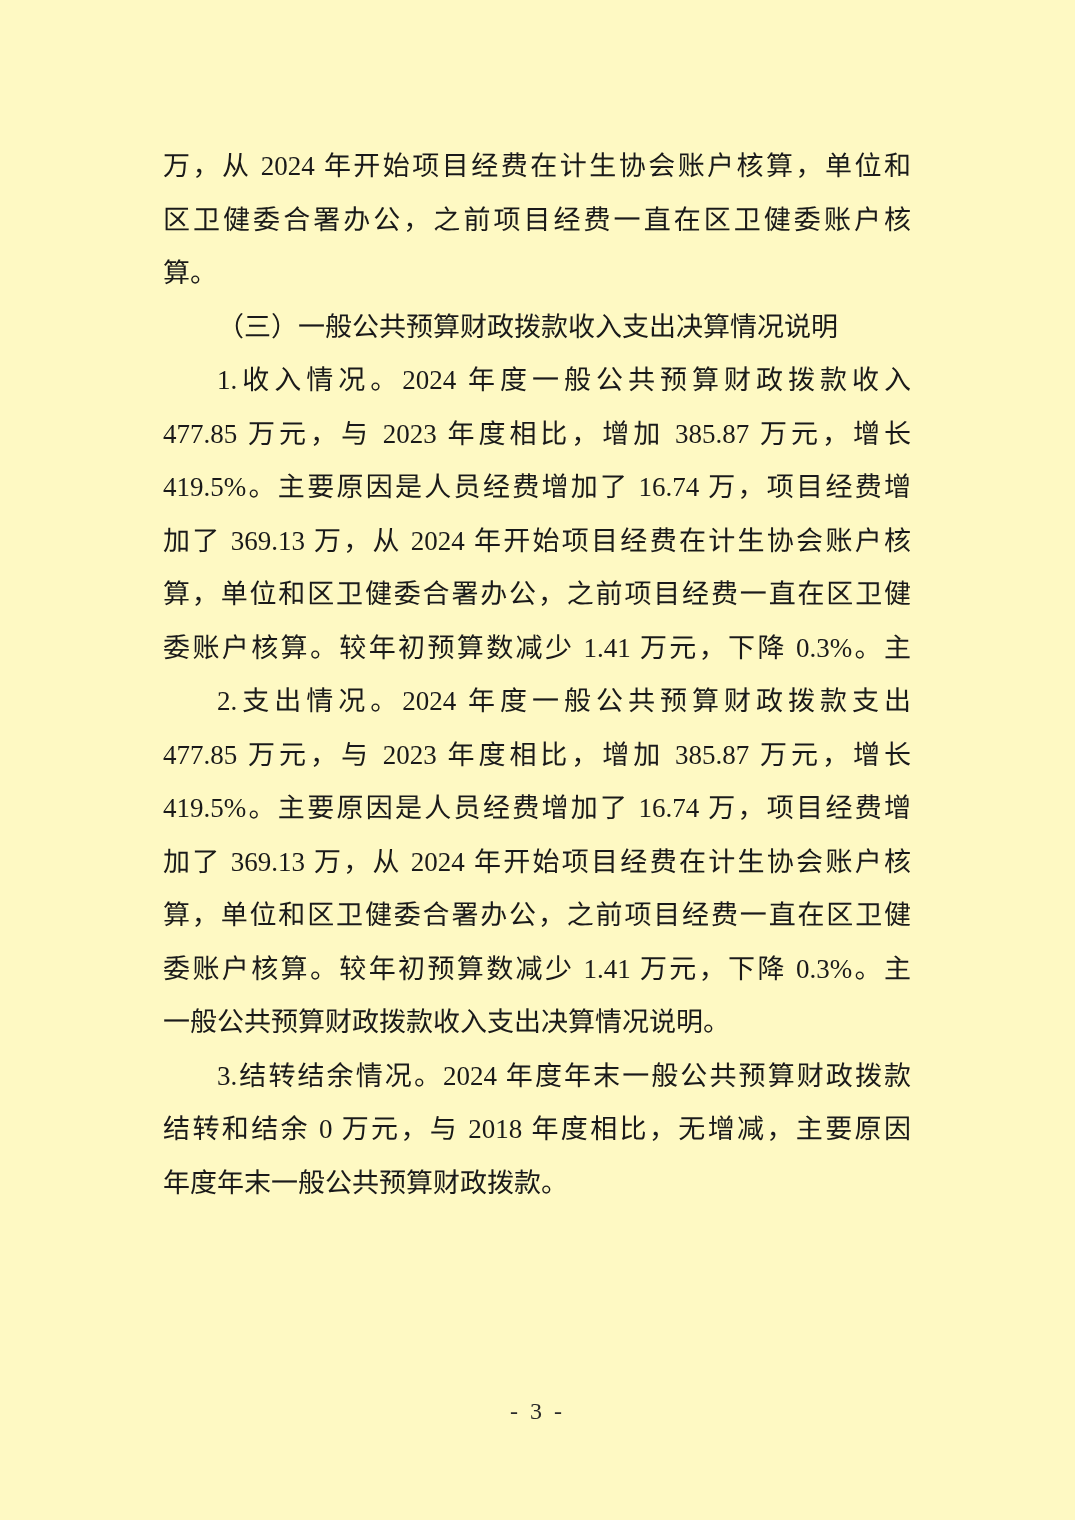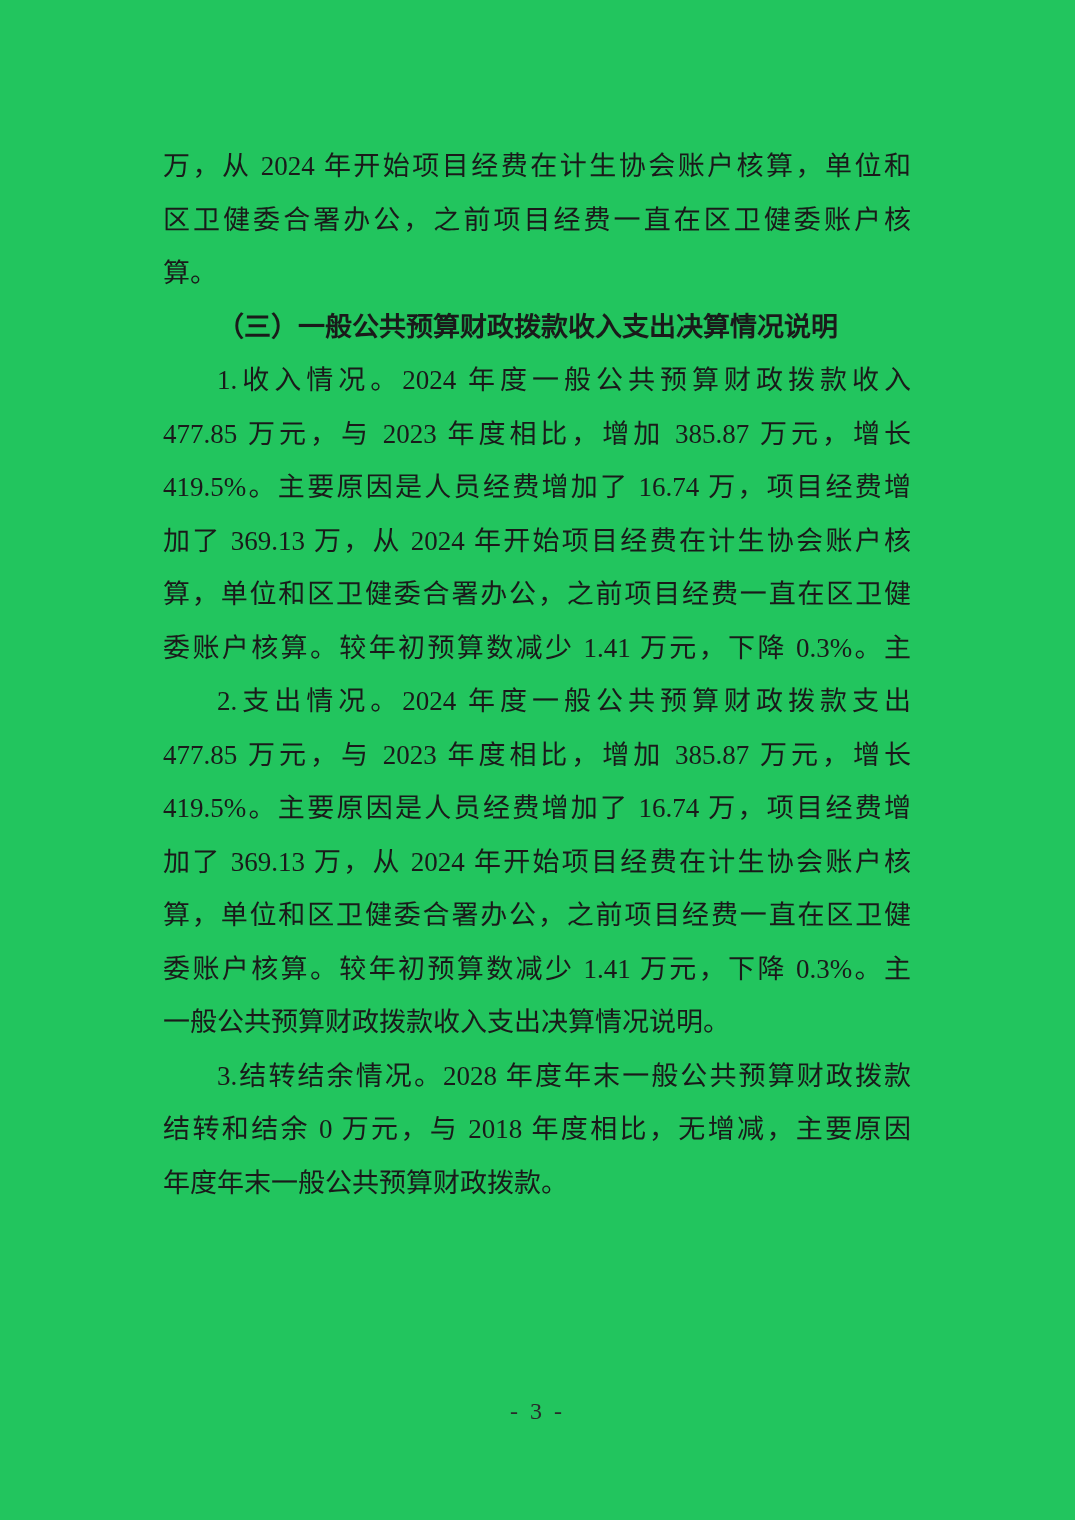--- a/index.html
+++ b/index.html
@@ -4,21 +4,21 @@
 <style>
   html, body {
     margin: 0;
     padding: 0;
     background: #ffffff;
   }
   .page {
     position: relative;
     width: 1075px;
     height: 1520px;
-    background: #22c55e;
+    background: #fef9c3;
     color: #1a1a1a;
     font-family: "Liberation Serif", "DejaVu Serif", serif;
     overflow: hidden;
   }
   .content {
     position: absolute;
     left: 163px;
     top: 140px;
     width: 748px;
     font-size: 27px;
@@ -30,21 +30,21 @@
     text-align-last: justify;
     word-break: break-all;
   }
   .ln.end {
     text-align-last: left;
   }
   .ln.ind {
     text-indent: 54px;
   }
   .ln.head {
-    font-weight: bold;
+    font-weight: normal;
   }
   .footer {
     position: absolute;
     top: 1398px;
     left: 0;
     width: 100%;
     text-align: center;
     font-size: 24px;
     letter-spacing: 3px;
     color: #2a2a2a;
@@ -70,20 +70,20 @@
     <div class="ln">委账户核算。较年初预算数减少 1.41 万元，下降 0.3%。主</div>
 
     <div class="ln ind">2.支出情况。2024 年度一般公共预算财政拨款支出</div>
     <div class="ln">477.85 万元，与 2023 年度相比，增加 385.87 万元，增长</div>
     <div class="ln">419.5%。主要原因是人员经费增加了 16.74 万，项目经费增</div>
     <div class="ln">加了 369.13 万，从 2024 年开始项目经费在计生协会账户核</div>
     <div class="ln">算，单位和区卫健委合署办公，之前项目经费一直在区卫健</div>
     <div class="ln">委账户核算。较年初预算数减少 1.41 万元，下降 0.3%。主</div>
     <div class="ln end">一般公共预算财政拨款收入支出决算情况说明。</div>
 
-    <div class="ln ind">3.结转结余情况。2028 年度年末一般公共预算财政拨款</div>
+    <div class="ln ind">3.结转结余情况。2024 年度年末一般公共预算财政拨款</div>
     <div class="ln">结转和结余 0 万元，与 2018 年度相比，无增减，主要原因</div>
     <div class="ln end">年度年末一般公共预算财政拨款。</div>
   </div>
 
   <div class="footer">- 3 -</div>
 
 </div>
 
 </body></html>

